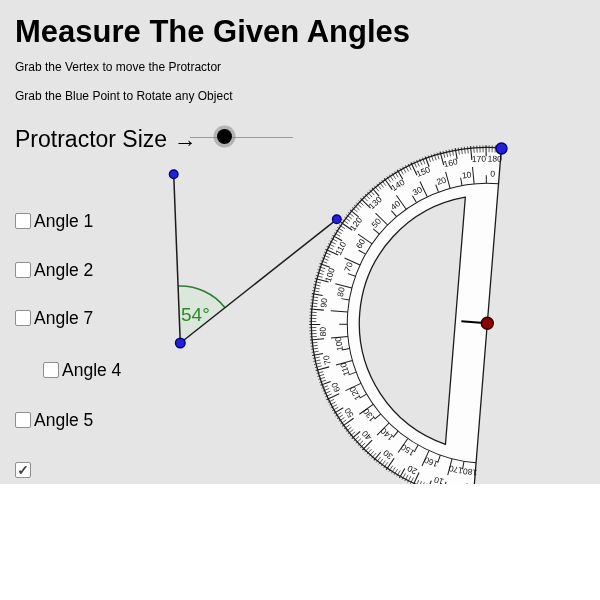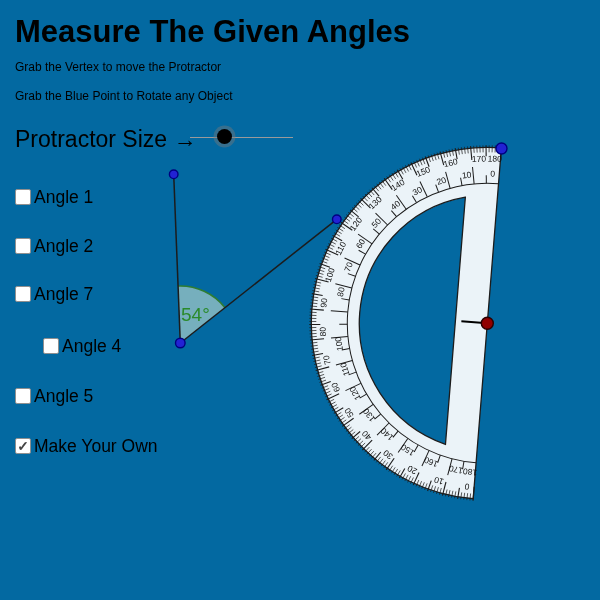--- a/index.html
+++ b/index.html
@@ -1,31 +1,31 @@
 <!DOCTYPE html>
 <html><head>
 <meta charset="utf-8">
 <style>
   html,body{margin:0;padding:0;background:#fff;}
   #stage{
-    position:relative;width:600px;height:600px;background:#0369a1;
+    position:relative;width:600px;height:484px;background:#e5e5e5;
     font-family:"Liberation Sans",sans-serif;overflow:hidden;color:#000;
   }
   .abs{position:absolute;}
   #title{left:15px;top:14px;font-size:31px;font-weight:700;letter-spacing:0px;white-space:nowrap;}
   .instr{left:15px;font-size:12px;white-space:nowrap;}
   #instr1{top:60px;}
   #instr2{top:89px;}
   #slider-label{left:15px;top:126px;font-size:23px;white-space:nowrap;}
   #slider-track{height:1px;background:#9a9a9a;}
   #slider-knob{
     width:15px;height:15px;border-radius:50%;background:#000;
     box-shadow:0 0 0 3.5px rgba(120,120,120,0.45);
   }
-  .cb-row{left:15px;height:24px;display:flex;align-items:center;cursor:pointer;}
+  .cb-row{left:15px;height:24px;display:flex;align-items:center;cursor:pointer;margin-top:24px;}
   .cb-box{
     width:14px;height:14px;border:1.5px solid #8f8f8f;border-radius:2px;background:#fff;
     display:inline-flex;align-items:center;justify-content:center;
     font-size:14px;line-height:14px;color:#444;font-weight:700;flex:0 0 auto;
   }
   .cb-label{font-size:17.5px;margin-left:3px;white-space:nowrap;}
   #scene{position:absolute;left:0;top:0;}
 </style>
 </head>
 <body>
@@ -56,21 +56,20 @@
       <div class="abs cb-row" style="top: 334px; padding-left: 28px;">
         <span class="cb-box"></span>
         <span class="cb-label">Angle 4</span>
       </div>
       <div class="abs cb-row" style="top: 384px; justify-content: flex-end;">
         <span class="cb-box"></span>
         <span class="cb-label">Angle 5</span>
       </div>
       <div class="abs cb-row" style="top: 434px;">
         <span class="cb-box">✓</span>
-        <span class="cb-label">Make Your Own</span>
       </div>
     </div>
 
   <svg id="scene" width="600" height="600" viewBox="0 0 600 600">
       <path d="M 180.3 343 L 225.03225312038575 307.672595187677 A 57 57 0 0 0 178.11189488201137 286.04201376459457 Z" fill="rgba(213,234,213,0.55)" stroke="none"></path>
       <path d="M 225.03225312038575 307.672595187677 A 57 57 0 0 0 178.11189488201137 286.04201376459457" fill="none" stroke="#2e7d32" stroke-width="1.6"></path>
       <line x1="180.3" y1="343" x2="173.7" y2="174.3" stroke="#1c1c1c" stroke-width="1.5"></line>
       <line x1="180.3" y1="343" x2="336.8" y2="219.3" stroke="#1c1c1c" stroke-width="1.5"></line>
       <text x="181" y="321" fill="#2a8a2a" font-size="19" font-family="Liberation Sans, sans-serif">54°</text>
       <g transform="translate(487.3 323.3) rotate(-85.4)">

